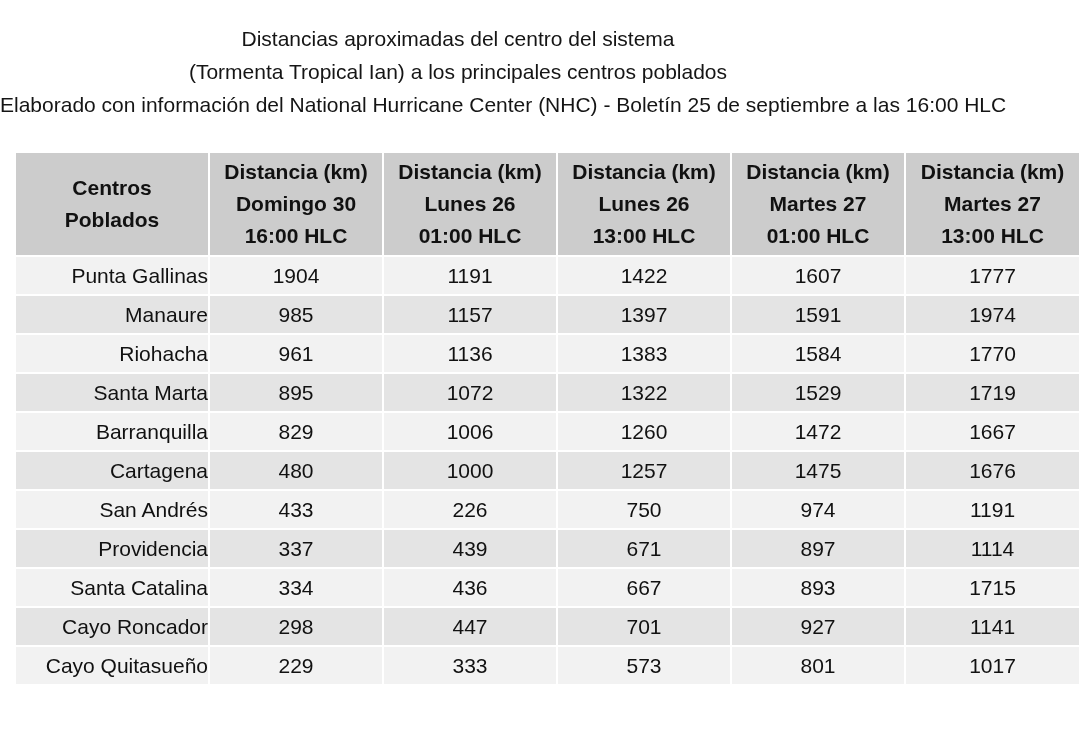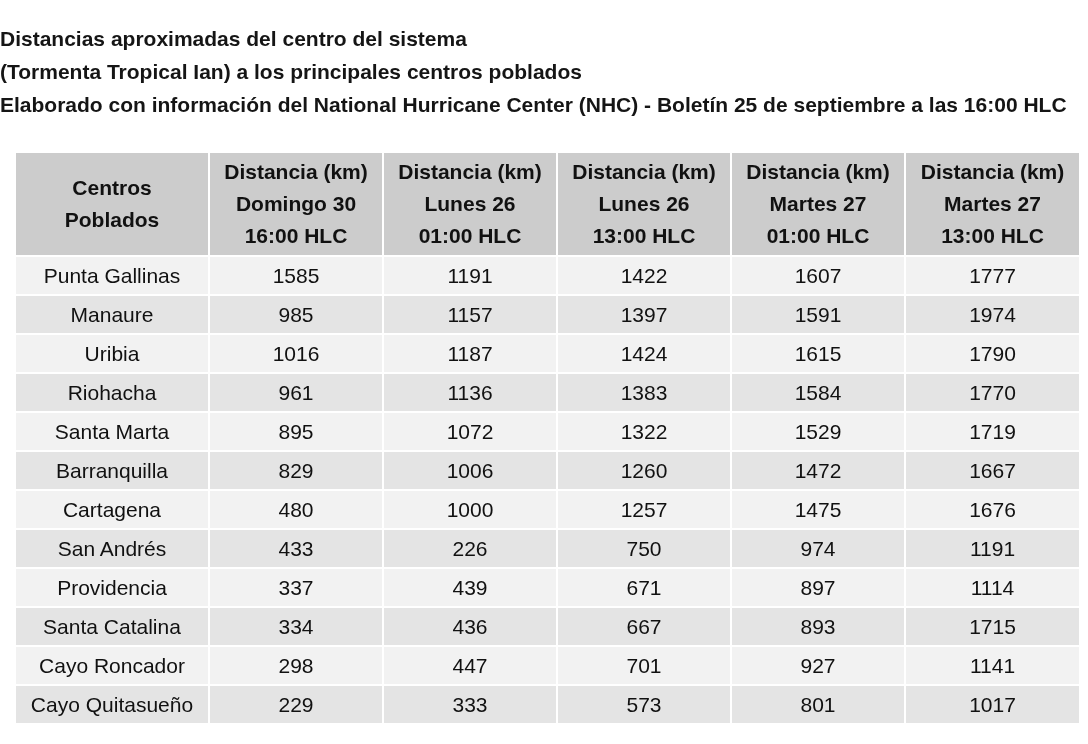--- a/index.html
+++ b/index.html
@@ -13,25 +13,24 @@
     position: relative;
     overflow: hidden;
     font-family: "Liberation Sans", sans-serif;
     color: #111111;
   }
   .title-block {
     position: absolute;
     left: 0;
     top: 22px;
     width: 916px;
-    text-align: left;
+    text-align: center;
     font-size: 21px;
     line-height: 33px;
     color: #151515;
-    font-weight: bold;
   }
   .title-line {
     display: block;
     white-space: nowrap;
   }
   .table-wrap {
     position: absolute;
     left: 16px;
     top: 153px;
     width: 1063px;
@@ -62,21 +61,21 @@
   td {
     font-size: 21px;
     height: 37px;
     padding: 0;
     text-align: center;
     vertical-align: middle;
     border: 2px solid #ffffff;
     color: #111111;
     white-space: nowrap;
   }
-  td:first-child { border-left: none; }
+  td:first-child { border-left: none; text-align: right; }
   td:last-child { border-right: none; }
   tbody tr:nth-child(odd) td { background: #f2f2f2; }
   tbody tr:nth-child(even) td { background: #e4e4e4; }
   tbody tr:last-child td { border-bottom: none; }
 </style>
 </head>
 <body>
 
 <div class="title-block">
   <span class="title-line">Distancias aproximadas del centro del sistema</span>
@@ -123,43 +122,35 @@
         <th>
           <span class="hl">Distancia (km)</span>
           <span class="hl">Martes 27</span>
           <span class="hl">13:00 HLC</span>
         </th>
       </tr>
     </thead>
     <tbody>
       <tr>
         <td>Punta Gallinas</td>
-        <td>1585</td>
+        <td>1904</td>
         <td>1191</td>
         <td>1422</td>
         <td>1607</td>
         <td>1777</td>
       </tr>
       <tr>
         <td>Manaure</td>
         <td>985</td>
         <td>1157</td>
         <td>1397</td>
         <td>1591</td>
         <td>1974</td>
       </tr>
       <tr>
-        <td>Uribia</td>
-        <td>1016</td>
-        <td>1187</td>
-        <td>1424</td>
-        <td>1615</td>
-        <td>1790</td>
-      </tr>
-      <tr>
         <td>Riohacha</td>
         <td>961</td>
         <td>1136</td>
         <td>1383</td>
         <td>1584</td>
         <td>1770</td>
       </tr>
       <tr>
         <td>Santa Marta</td>
         <td>895</td>

